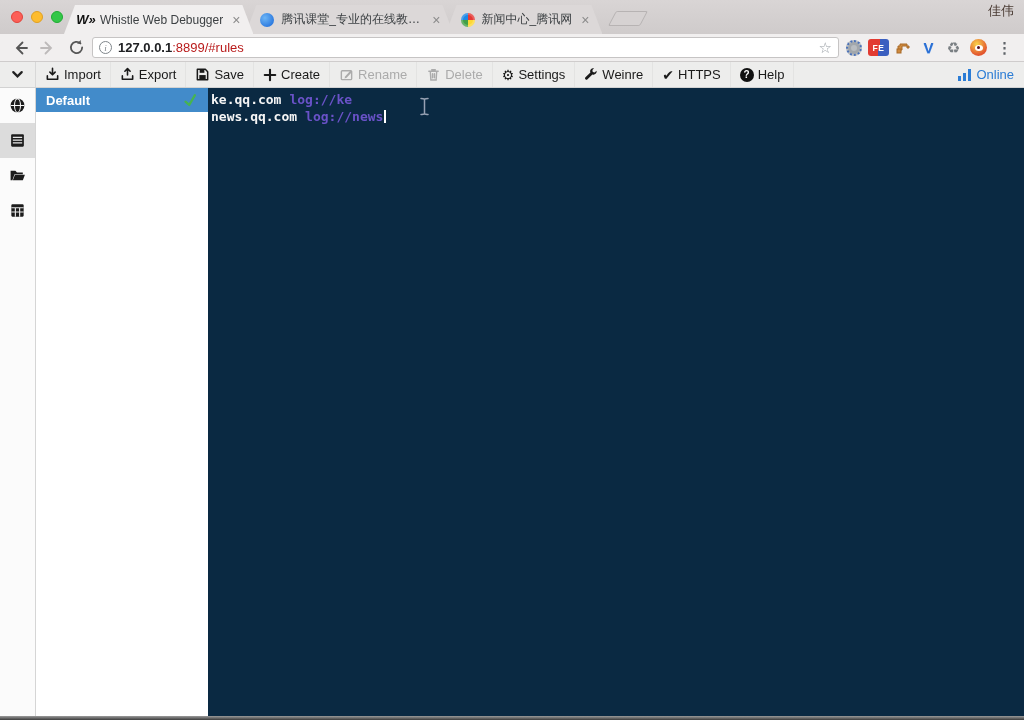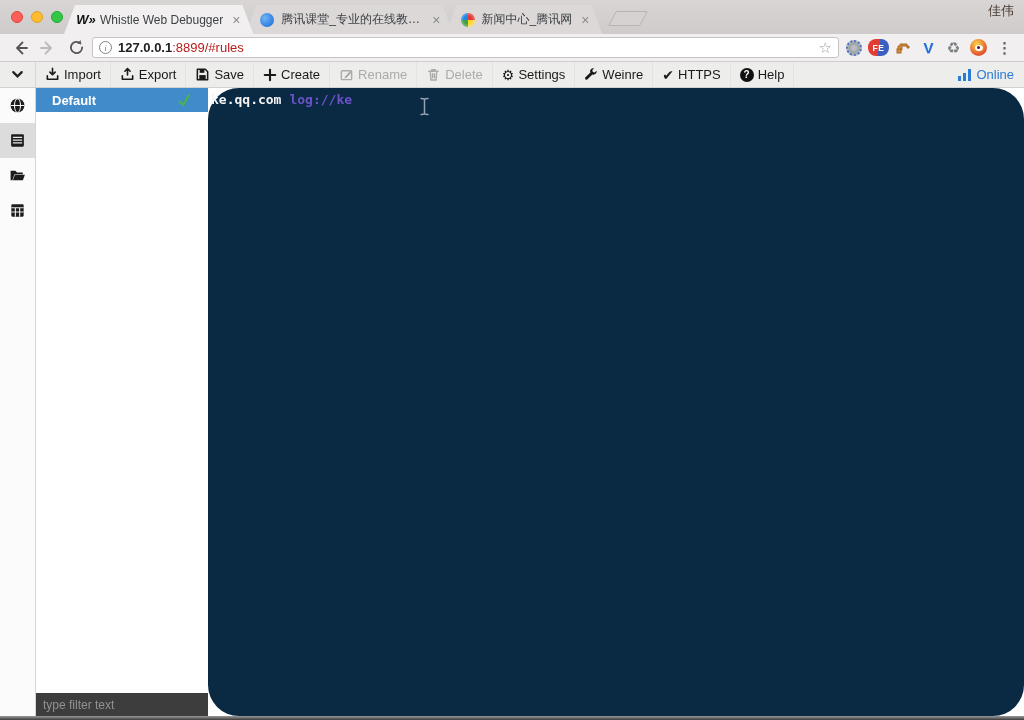--- a/index.html
+++ b/index.html
@@ -38,21 +38,21 @@
     display:flex; align-items:center; padding:0 6px; gap:6px; font-size:13px; }
   .info-badge { width:13px; height:13px; border-radius:50%; border:1.3px solid #80868b; color:#80868b;
     font-size:9px; display:flex; align-items:center; justify-content:center; font-family:"Liberation Serif",serif; font-style:italic; }
   .url-host { color:#202124; font-weight:bold; }
   .url-rest { color:#b91c1c; }
   .url-spacer { flex:1; }
   .star { color:#9aa0a6; font-size:15px; }
   .ext { width:21px; height:21px; display:flex; align-items:center; justify-content:center; }
   .ext-dotcircle { width:16px; height:16px; border-radius:50%; background:#b9bdc1;
     box-shadow:inset 0 0 0 3px #a2a7ac; border:2px dotted #4a71b8; }
-  .ext-fe { width:35px; height:17px; border-radius:8px; display:flex; align-items:center; justify-content:center;
+  .ext-fe { width:35px; height:17px; border-radius:3px; display:flex; align-items:center; justify-content:center;
     background:linear-gradient(100deg, #e23b32 52%, #3b5fc0 52%); color:#fff; font-size:8.5px; font-weight:bold; letter-spacing:.5px; }
   .ext-v { color:#2b6fd4; font-weight:bold; font-size:15px; text-shadow:0 1px 0 #9cc0ee; }
   .ext-recycle { color:#7a7f83; font-size:15px; }
   .ext-eye { width:17px; height:17px; border-radius:50%; background:radial-gradient(circle at 40% 30%, #f9d34a, #e2542e 70%);
     display:flex; align-items:center; justify-content:center; }
   .ext-eye .pupil { width:8px; height:6px; border-radius:50%; background:#fff; display:flex; align-items:center; justify-content:center; }
   .ext-eye .pupil::after { content:""; width:3px; height:3px; border-radius:50%; background:#512; }
   .menu-dots { color:#5f6368; font-size:15px; font-weight:bold; padding:0 4px; }
 
   
@@ -71,29 +71,29 @@
   .bars i { display:block; width:3px; background:#2b7cd5; }
   .bars i:nth-child(1){height:5px;} .bars i:nth-child(2){height:8px;} .bars i:nth-child(3){height:12px;}
 
   
   .main { display:flex; height:628px; }
   .iconcol { width:36px; background:#fbfbfb; border-right:1px solid #d5d5d5; display:flex; flex-direction:column; }
   .sideicon { height:35px; display:flex; align-items:center; justify-content:center; color:#222; }
   .sideicon.selected { background:#dcdcdc; }
   .sidebar { width:172px; background:#fff; position:relative; }
   .rule-item { height:24px; background:#428bca; color:#fff; font-weight:bold; font-size:13px;
-    display:flex; align-items:center; padding:0 16px; }
+    display:flex; align-items:center; padding:0 10px; }
   .rule-item .rule-label { flex:1; }
   .filter-input { position:absolute; bottom:0; left:0; width:172px; height:23px; background:#3d3d3d;
     border:none; outline:none; color:#ddd; font-size:12px; padding:0 7px; font-family:"Liberation Sans",sans-serif; }
   .filter-input::placeholder { color:#929292; }
 
   
   .editor { flex:1; background:#0a2942; position:relative; padding:3px 0 0 3px;
-    font-family:"DejaVu Sans Mono", monospace; font-size:13px; font-weight:bold; line-height:17px;border-radius:31px; }
+    font-family:"DejaVu Sans Mono", monospace; font-size:13px; font-weight:bold; line-height:17px; }
   .code-line { white-space:pre; }
   .pat { color:#f5f5f5; margin-right:8px; }
   .op { color:#6a52c8; }
   .caret { display:inline-block; width:2px; height:13px; background:#fff; margin-left:1px;
     vertical-align:-2px; animation:blink 1s steps(1) infinite; }
   @keyframes blink { 50% { opacity:0; } }
   .ibeam { position:absolute; left:211px; top:9px; }
 
   
   .bottomstrip { height:4px; background:linear-gradient(#9b9b9b,#3c3c3c); }
@@ -283,24 +283,24 @@
     </span>
   </div>
 
   <div class="sidebar">
     <div class="rule-item">
       <span class="rule-label">Default</span>
       <svg width="15" height="15" viewBox="0 0 16 16" style="transform:rotate(-8deg)">
           <path d="m2.5 8.5 3.5 4L13.5 3" stroke="#46b450" stroke-width="2.4" fill="none" stroke-linecap="round" stroke-linejoin="round"></path>
         </svg>
     </div>
-    <input class="filter-input" placeholder="type filter text" style="">
   </div>
 
   <div class="editor">
     <div class="code-line"><span class="pat">ke.qq.com</span><span class="op">log://ke</span></div>
+    <div class="code-line"><span class="pat">news.qq.com</span><span class="op">log://news</span><span class="caret"></span></div>
     <svg class="ibeam" width="11" height="19" viewBox="0 0 11 19">
       <path d="M2 1.5c1.5 0 2.5.6 3.5.6s2-.6 3.5-.6M5.5 2.1v14.8M2 17.5c1.5 0 2.5-.6 3.5-.6s2 .6 3.5.6" stroke="#97a1b3" stroke-width="1.5" fill="none" stroke-linecap="round"></path>
     </svg>
   </div>
 </div>
 
 <div class="bottomstrip"></div>
 
 </body></html>

